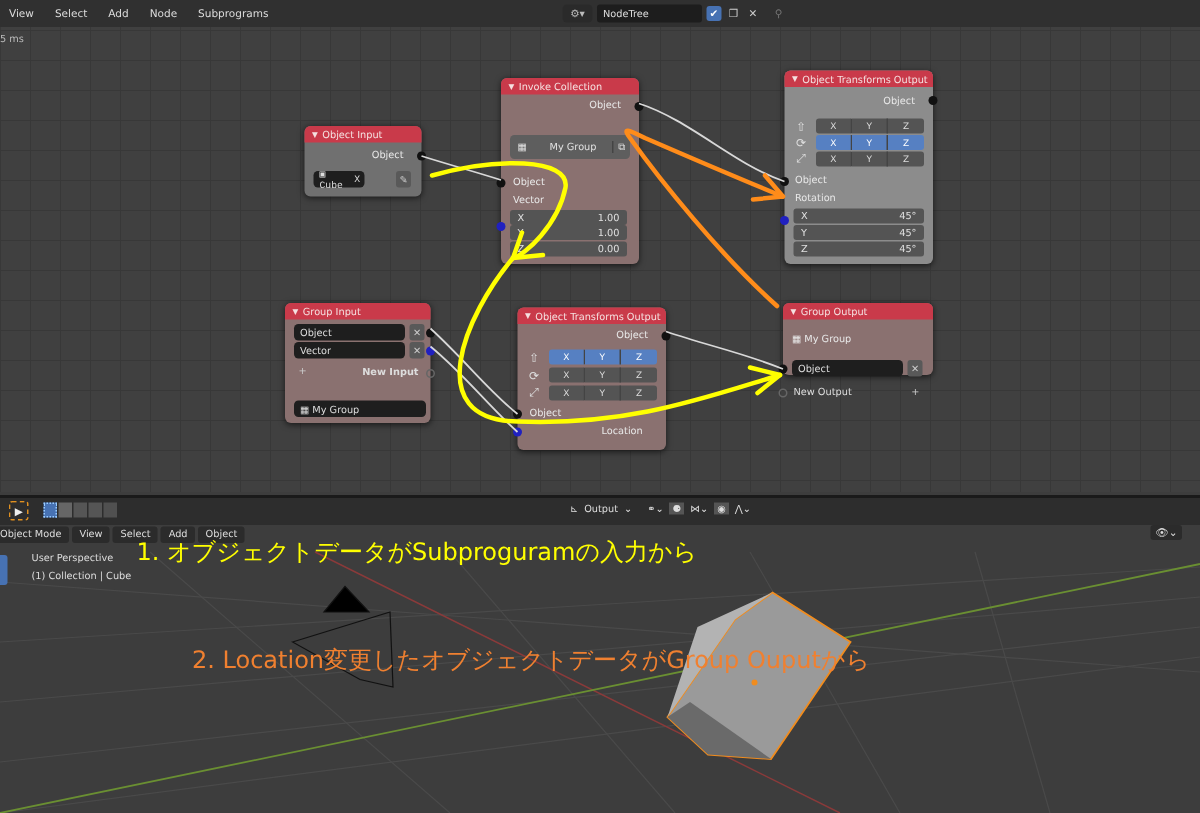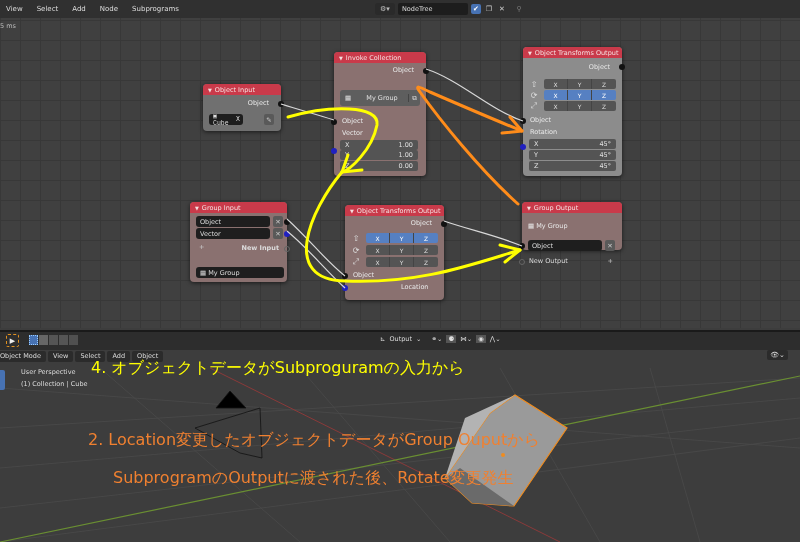--- a/index.html
+++ b/index.html
@@ -41,21 +41,21 @@
   .overlay-svg { position: absolute; left: 0; top: 0; pointer-events: none; }
 
   .viewport { position: absolute; left: 0; top: 328px; width: 800px; height: 214px; background: #3d3d3d; overflow: hidden; }
   .vp-toolbar { position: absolute; left: 0; top: 2px; width: 800px; height: 20px; background: #2d2d2d; border-top: 2px solid #1a1a1a; }
   .vp-header { position: absolute; left: 0; top: 22px; width: 800px; height: 12px; display: flex; align-items: center; gap: 2px; }
   .vp-btn { font-size: 6.5px; color: #ddd; background: #2b2b2b; padding: 1px 5px; border-radius: 2px; height: 11px; display: flex; align-items: center; }
   .vp-info { position: absolute; left: 21px; font-size: 6.5px; color: #ddd; }
   .vp-tab { position: absolute; left: 0; top: 42px; width: 5px; height: 20px; background: #4772b3; border-radius: 0 2px 2px 0; }
   .ann { position: absolute; white-space: nowrap; font-size: 16px; }
   .ann.y { color: #ffff00; }
-  .ann.o { color: #f08030; }
+  .ann.o { color: #f08030; margin-left: 40px; }
 </style>
 </head>
 <body>
 
 <div class="node-editor">
   <div class="ne-header">
     <span class="ne-menu">View</span>
     <span class="ne-menu">Select</span>
     <span class="ne-menu">Add</span>
     <span class="ne-menu">Node</span>
@@ -295,16 +295,15 @@
     <span class="vp-btn">View</span>
     <span class="vp-btn">Select</span>
     <span class="vp-btn">Add</span>
     <span class="vp-btn">Object</span>
     <span style="position:absolute;right:12px;top:0;font-size:7px;color:#ddd;background:#2b2b2b;padding:1px 3px;border-radius:2px;">👁⌄</span>
   </div>
   <div class="vp-tab"></div>
   <div class="vp-info" style="top:40px;">User Perspective</div>
   <div class="vp-info" style="top:52px;">(1) Collection | Cube</div>
 
-  <div class="ann y" style="left:91px;top:30px;">4. オブジェクトデータがSubproguramの入力から</div>
+  <div class="ann y" style="left:91px;top:30px;">1. オブジェクトデータがSubproguramの入力から</div>
   <div class="ann o" style="left:88px;top:102px;">2. Location変更したオブジェクトデータがGroup Ouputから</div>
-  <div class="ann o" style="left:113px;top:140px;">SubprogramのOutputに渡された後、Rotate変更発生</div>
 </div>
 
 </body></html>

